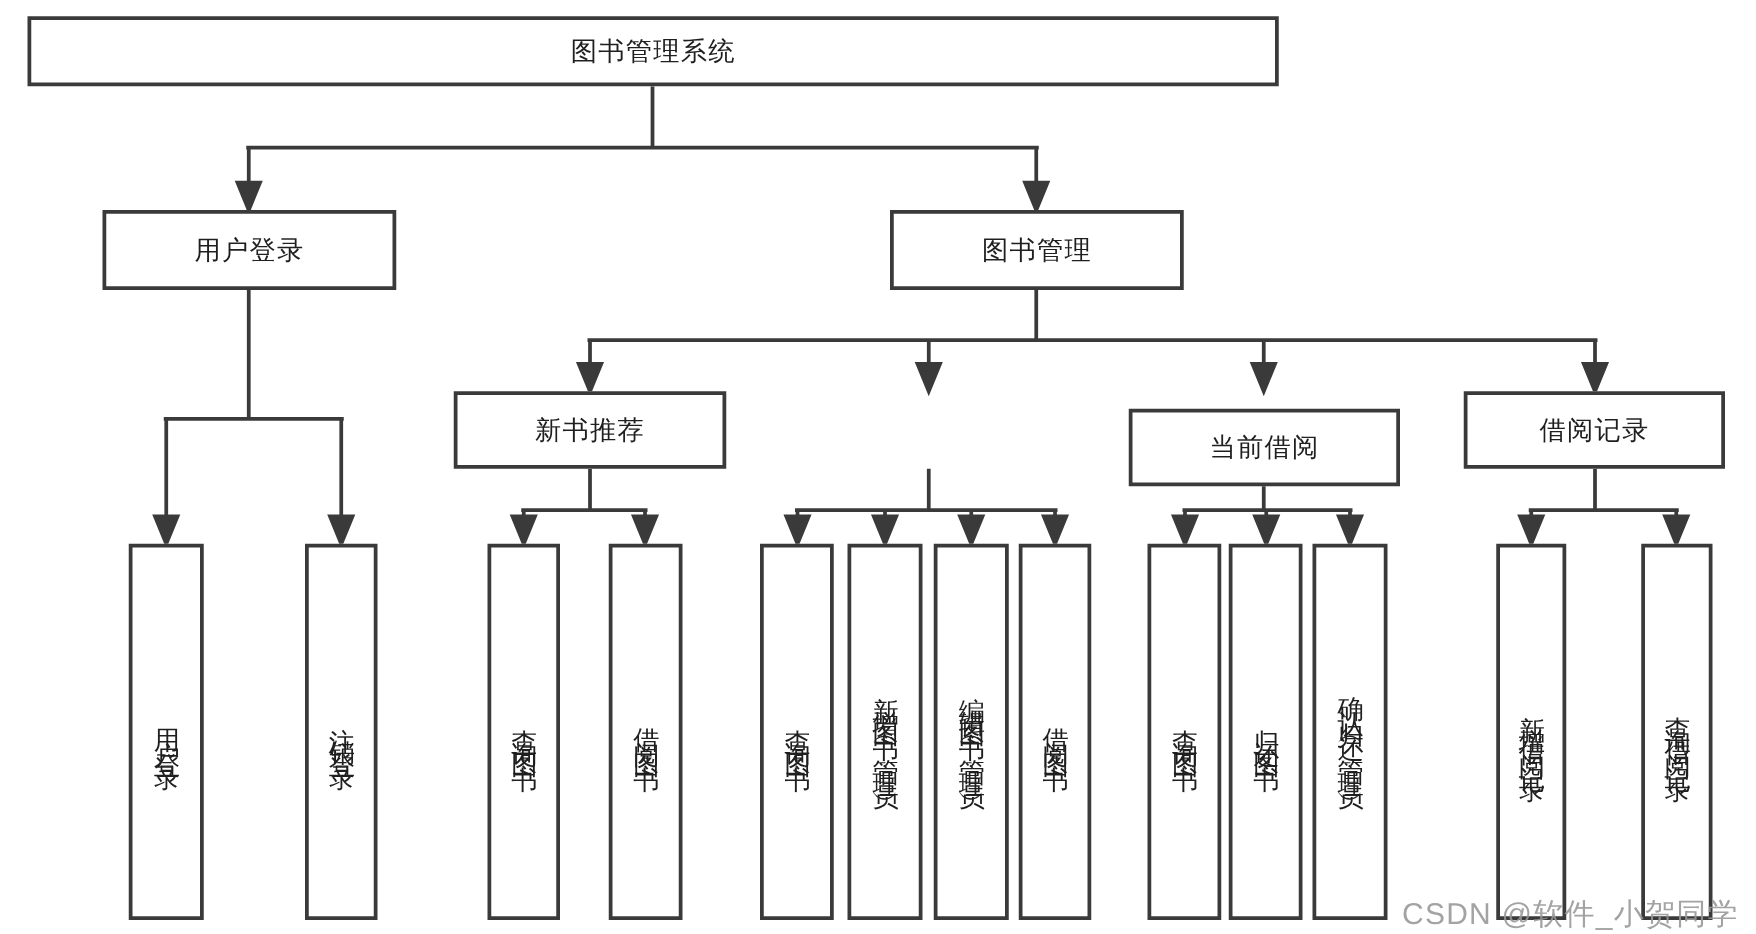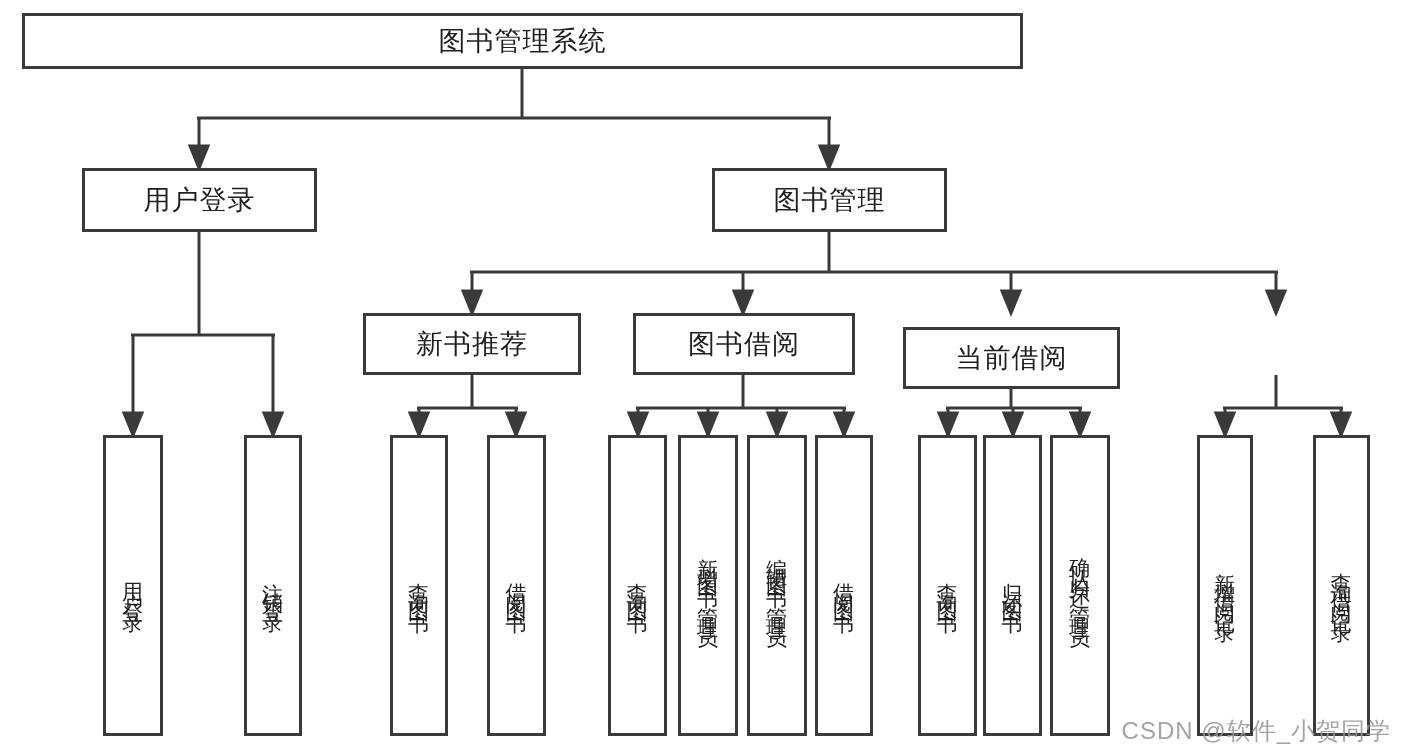--- a/index.html
+++ b/index.html
@@ -26,21 +26,21 @@
     box-sizing: border-box;
     border: 3px solid #3a3a3a;
     background: #ffffff;
     display: flex;
     align-items: center;
     justify-content: center;
     color: #1f1f1f;
     z-index: 2;
   }
   .hlabel {
-    font-size: 27px;
+    font-size: 21px;
     letter-spacing: 1px;
     white-space: nowrap;
   }
   .vlabel {
     writing-mode: vertical-rl;
     text-orientation: mixed;
     font-size: 21px;
     letter-spacing: 10px;
     line-height: 1.1;
     white-space: nowrap;
@@ -132,25 +132,25 @@
   <div class="node" style="left:82px;top:168px;width:235px;height:64px">
     <span class="hlabel">用户登录</span>
   </div>
   <div class="node" style="left:363px;top:313px;width:218px;height:62px">
     <span class="hlabel">新书推荐</span>
   </div>
 
   <div class="node" style="left:712px;top:168px;width:235px;height:64px">
     <span class="hlabel">图书管理</span>
   </div>
-  <div class="node" style="left:633px;top:313px;width:222px;height:62px">
-    <span class="hlabel">图书借阅</span>
-  </div>
   <div class="node" style="left:903px;top:327px;width:217px;height:62px">
     <span class="hlabel">当前借阅</span>
+  </div>
+  <div class="node" style="left:1171px;top:313px;width:209px;height:62px">
+    <span class="hlabel">借阅记录</span>
   </div>
 
   <div class="node" style="left:103px;top:435px;width:60px;height:301px">
     <span class="vlabel">用户登录</span>
   </div>
   <div class="node" style="left:244px;top:435px;width:58px;height:301px">
     <span class="vlabel">注销登录</span>
   </div>
 
   <div class="node" style="left:390px;top:435px;width:58px;height:301px">

